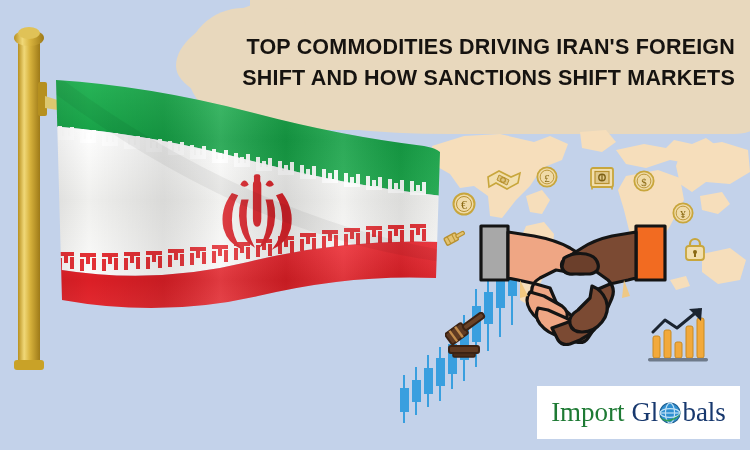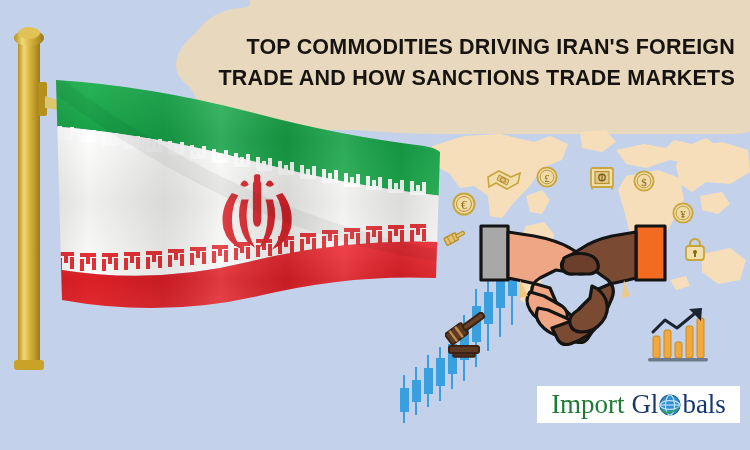--- a/index.html
+++ b/index.html
@@ -49,21 +49,21 @@
   
   .shake{position:absolute;left:478px;top:222px;width:190px;height:132px;}
   .shake svg{display:block;width:100%;height:100%;}
 
   
   .ico{position:absolute;}
   .ico svg{display:block;}
 
   
   .logo{
-    position:absolute;left:537px;top:386px;width:203px;height:37px;
+    position:absolute;left:537px;top:386px;width:203px;height:53px;
     background:#ffffff;display:flex;align-items:center;justify-content:center;
   }
   .logo .txt{
     font-family:"Liberation Serif",serif;
     font-size:27px;line-height:27px;white-space:nowrap;
   }
   .logo .w1{color:#1e7a34;}
   .logo .w2{color:#17386e;}
   .logo .globe{display:inline-block;vertical-align:-4px;width:24px;height:24px;}
 </style>
@@ -478,16 +478,16 @@
         <ellipse cx="12" cy="12" rx="10" ry="4.4" fill="none" stroke="#bfe0f5" stroke-width="1.2"></ellipse>
         <ellipse cx="12" cy="12" rx="4.6" ry="10" fill="none" stroke="#bfe0f5" stroke-width="1.2"></ellipse>
         <line x1="2" y1="12" x2="22" y2="12" stroke="#bfe0f5" stroke-width="1.2"></line>
         <path d="M1 15 Q8 22 18 16 Q23 13 23.5 9 Q22 17 13 20 Q5 22 1 15 Z" fill="#2f9e4f" opacity="0.95"></path>
       </svg></span><span class="w2">bals</span>
     </span>
   </div>
 
   <div class="title">
     <span class="ln">TOP COMMODITIES DRIVING IRAN'S FOREIGN</span>
-    <span class="ln">TRADE AND HOW SANCTIONS TRADE MARKETS</span>
+    <span class="ln">SHIFT AND HOW SANCTIONS SHIFT MARKETS</span>
   </div>
 
 </div>
 
 </body></html>

